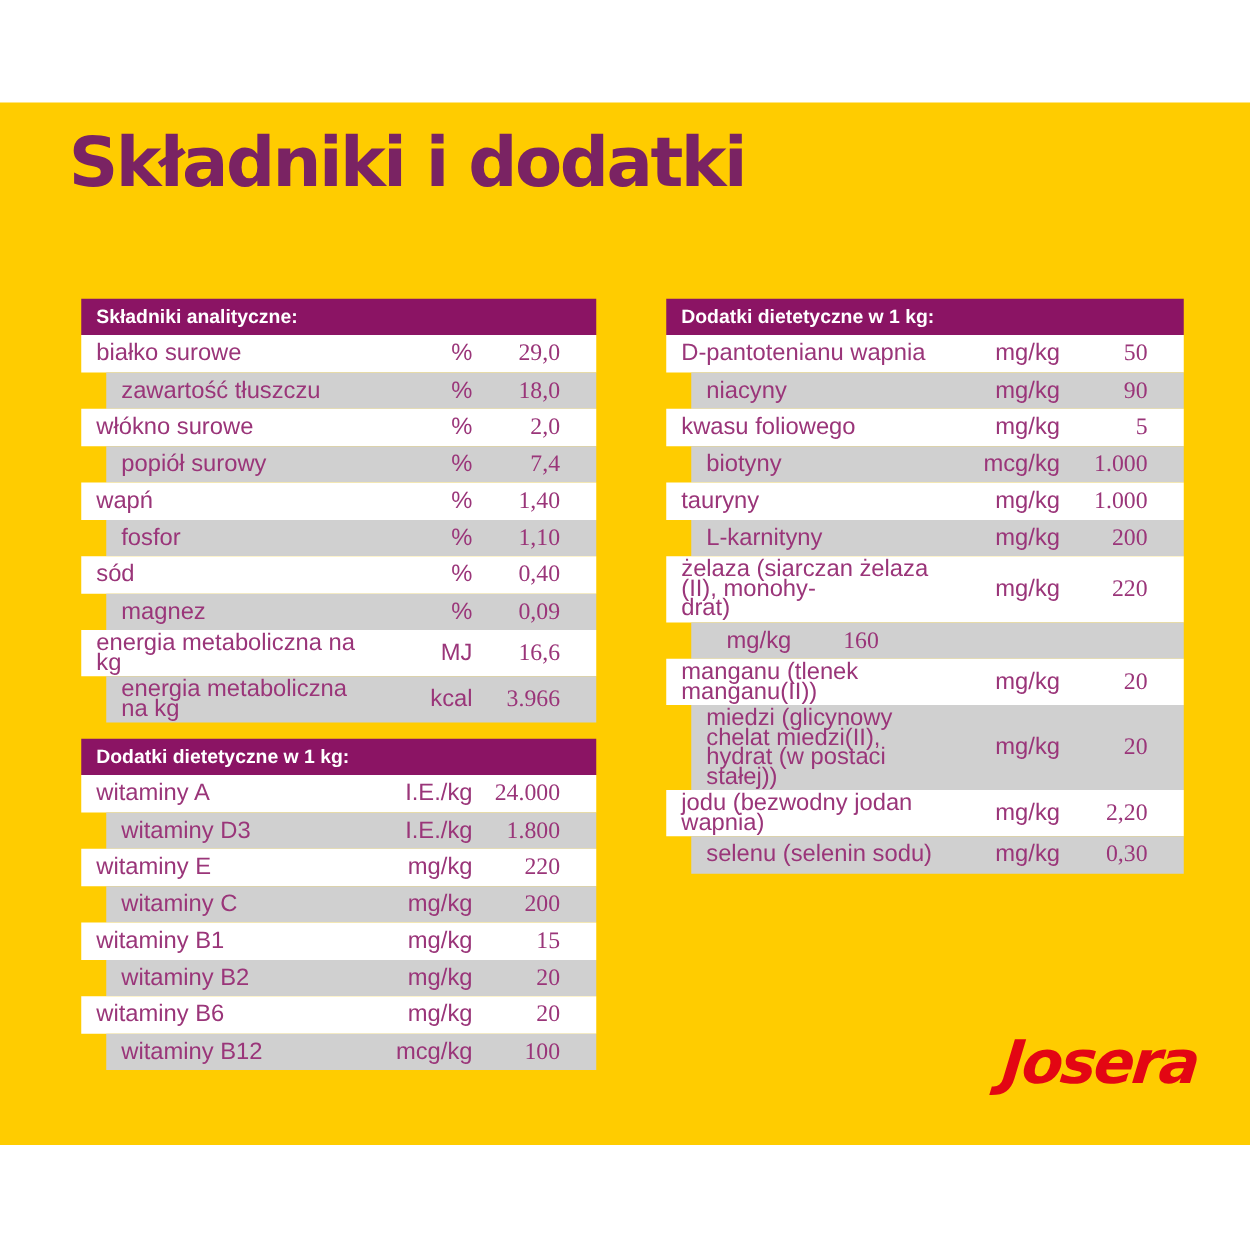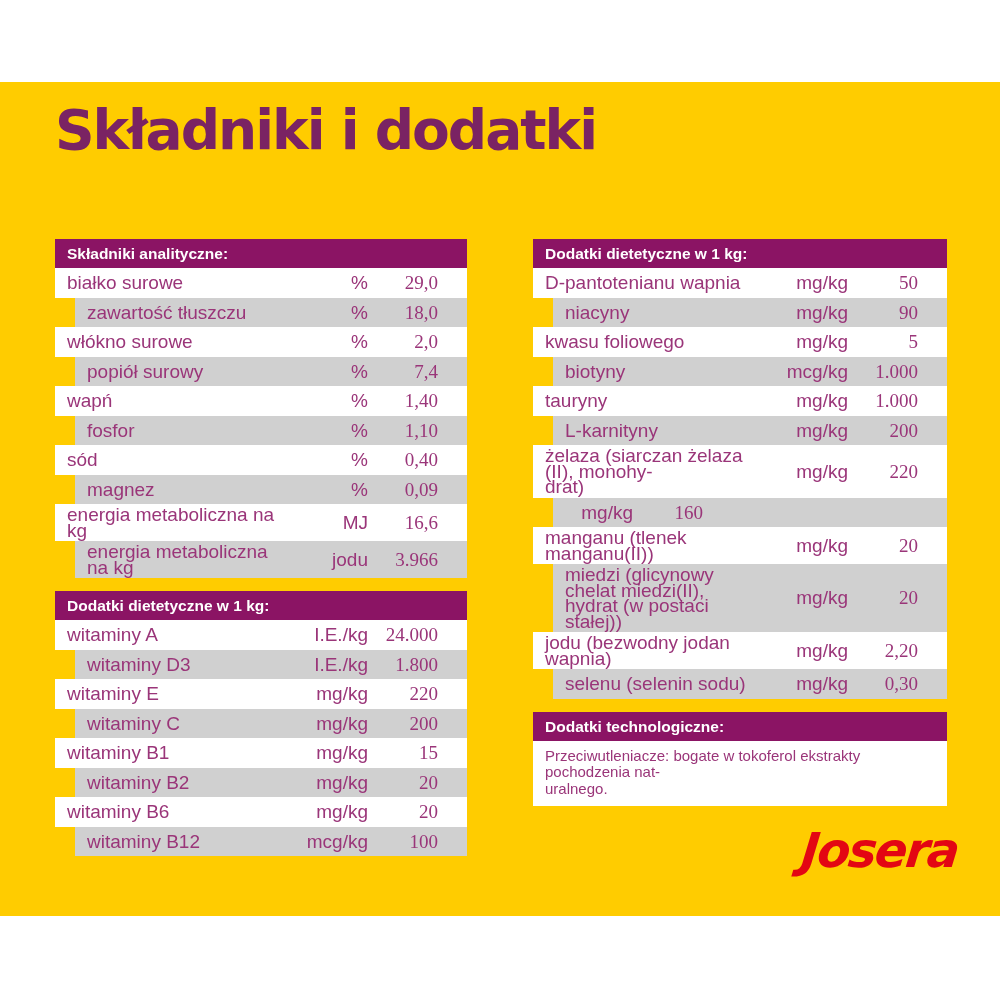--- a/index.html
+++ b/index.html
@@ -15,21 +15,21 @@
     position:absolute;left:0;top:82px;width:1000px;height:834px;
     background:var(--yellow,#FFCC00);
   }
   .title{
     position:absolute;left:55px;top:98px;margin:0;
     font-family:"DejaVu Sans", sans-serif;
     font-size:55px;font-weight:800;letter-spacing:-2px;
     color:var(--title,#7A2363);
   }
   .col{position:absolute;top:239px;}
-  .col-left{left:55px;width:412px;}
+  .col-left{left:65px;width:412px;}
   .col-right{left:533px;width:414px;}
   .table{width:100%;margin-bottom:13px;}
   .thead{
     background:var(--header,#8B1464);
     color:#ffffff;font-weight:bold;font-size:15.5px;
     height:29px;line-height:29px;
     padding-left:12px;
   }
   .trow{
     display:flex;align-items:center;
@@ -111,21 +111,21 @@
             <div class="cell-unit">%</div>
             <div class="cell-value">0,09</div>
           </div>
           <div class="trow">
             <div class="cell-label">energia metaboliczna na kg</div>
             <div class="cell-unit">MJ</div>
             <div class="cell-value">16,6</div>
           </div>
           <div class="trow alt">
             <div class="cell-label">energia metaboliczna na kg</div>
-            <div class="cell-unit">jodu</div>
+            <div class="cell-unit">kcal</div>
             <div class="cell-value">3.966</div>
           </div>
         </div>
     </section>
 
     <section class="table">
       <div class="thead">Dodatki dietetyczne w 1 kg:</div>
       <div class="tbody">
           <div class="trow">
             <div class="cell-label">witaminy A</div>
@@ -232,21 +232,16 @@
             <div class="cell-value">2,20</div>
           </div>
           <div class="trow alt">
             <div class="cell-label">selenu (selenin sodu)</div>
             <div class="cell-unit">mg/kg</div>
             <div class="cell-value">0,30</div>
           </div>
         </div>
     </section>
 
-    <section class="table">
-      <div class="thead">Dodatki technologiczne:</div>
-      <div class="tech-body">Przeciwutleniacze: bogate w tokoferol ekstrakty pochodzenia nat-
-uralnego.</div>
-    </section>
   </div>
 
   <div class="logo">Josera</div>
 </div>
 
 </body></html>

